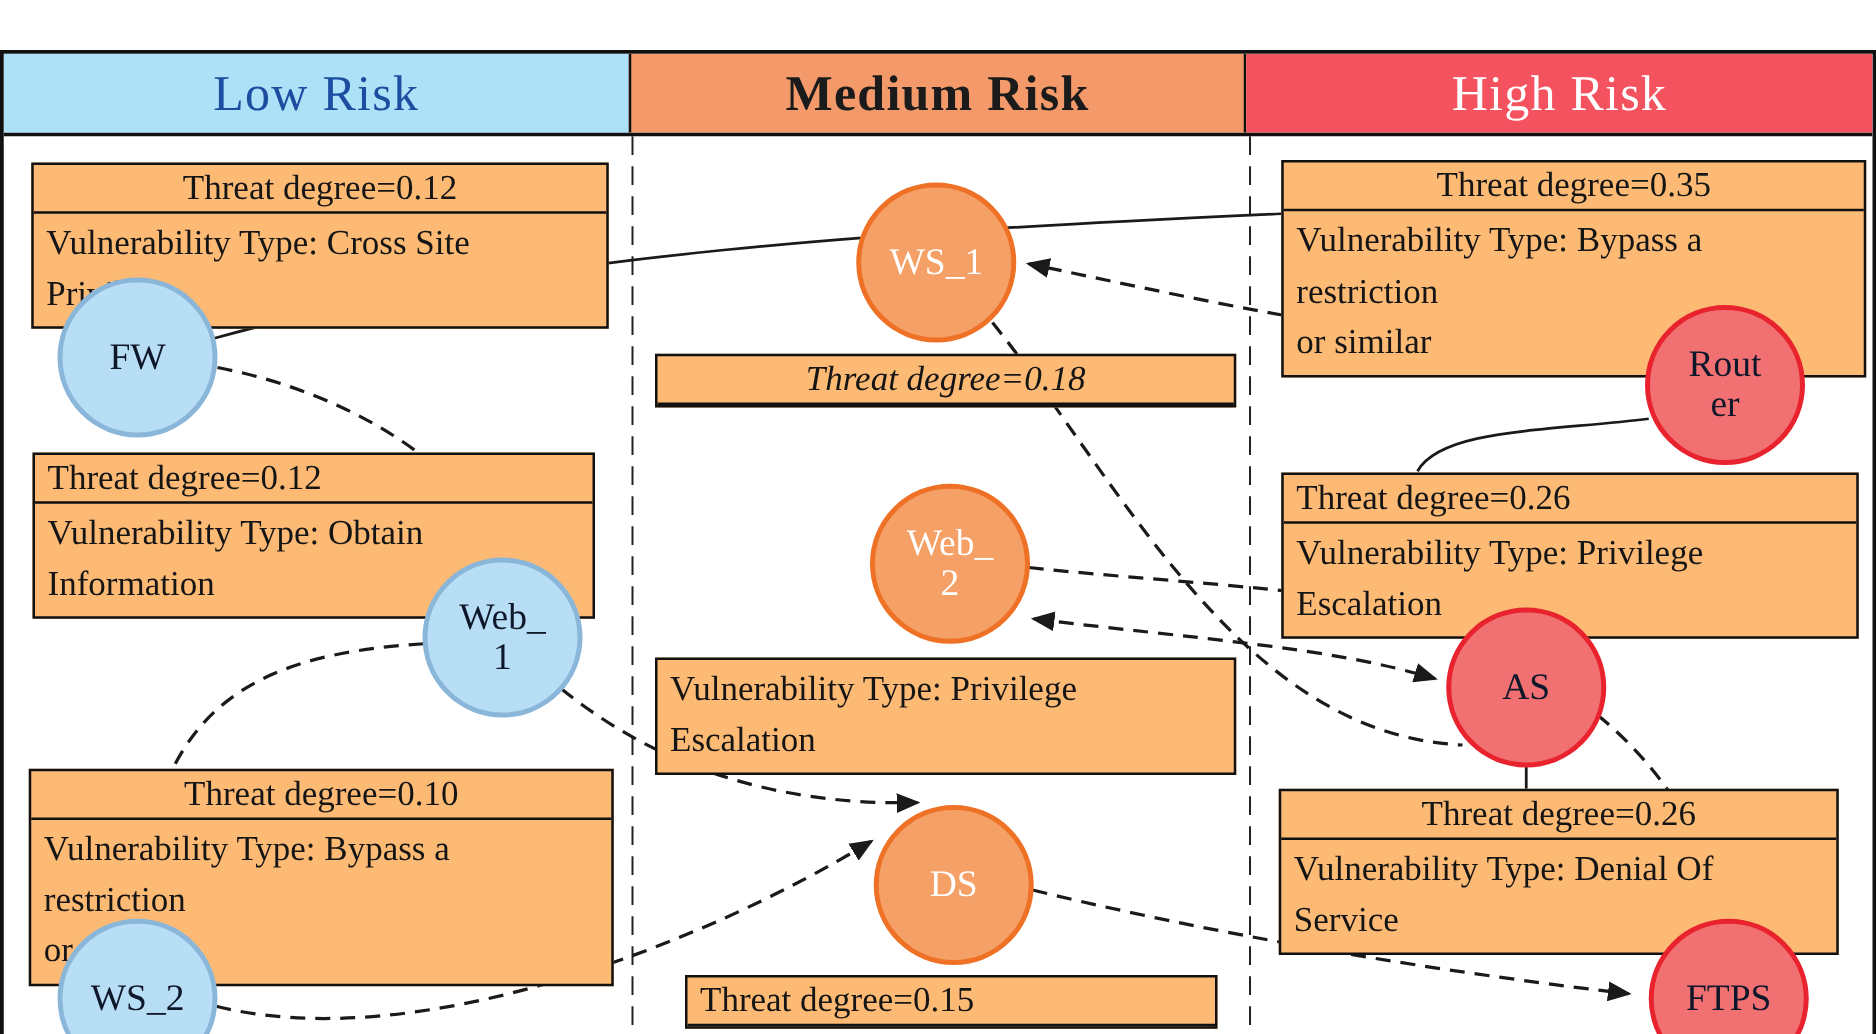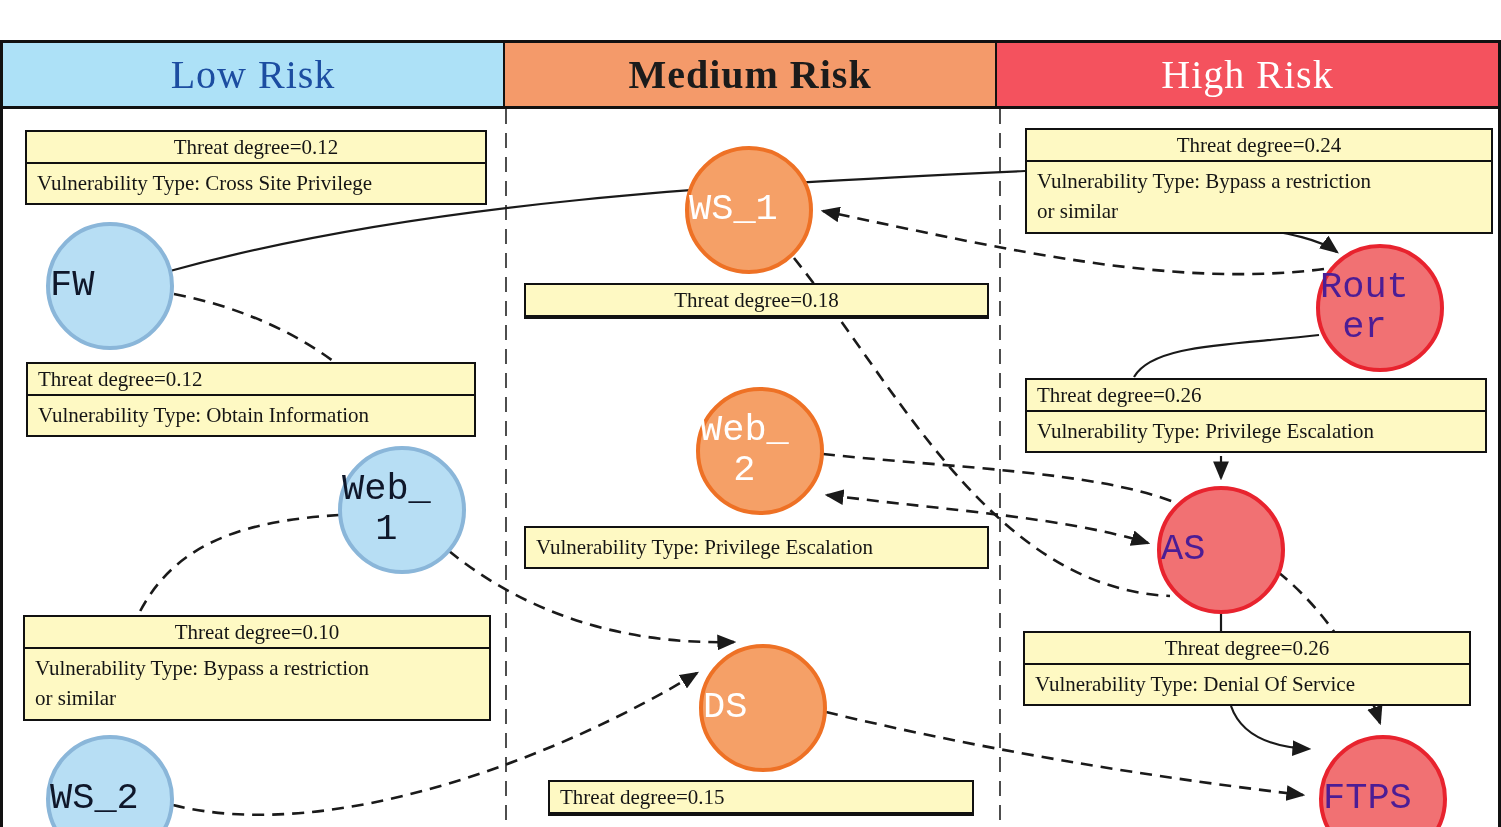--- a/index.html
+++ b/index.html
@@ -14,29 +14,29 @@
   .hdr.low{width:500px;background:#ade1f7;color:#1c4da1;}
   .hdr.med{width:494px;background:#f49a6a;color:#1b1b1b;border-left:2px solid #111;border-right:2px solid #111;font-weight:bold;}
   .hdr.high{flex:1;background:#f4525e;color:#ffffff;}
   
   svg.wires{position:absolute;left:0;top:0;}
   .solid{fill:none;stroke:#1a1a1a;stroke-width:2.2px;}
   .dashed{fill:none;stroke:#1a1a1a;stroke-width:2.6px;stroke-dasharray:12 8;}
   .divider{fill:none;stroke:#222;stroke-width:1.6px;stroke-dasharray:15 9;}
   
   .node{position:absolute;width:128px;height:128px;border-radius:50%;
-        box-sizing:border-box;display:flex;align-items:center;justify-content:flex-start;
-        text-align:center;font-family:Liberation Mono, monospace;font-size:37px;
+        box-sizing:border-box;display:flex;align-items:center;justify-content:center;
+        text-align:center;font-family:Liberation Serif, serif;font-size:30px;
         line-height:1.08;white-space:pre-line;}
   .node.low{background:#b7def4;border:4px solid #8ab6d9;color:#0f172a;}
   .node.med{background:#f5a067;border:4px solid #ee7125;color:#ffffff;}
-  .node.high{background:#f17173;border:4px solid #e8232e;color:#4c1d95;}
+  .node.high{background:#f17173;border:4px solid #e8232e;color:#0f172a;}
   
-  .abox{position:absolute;background:#fef9c3;border:2.5px solid #111;
-        font-size:21px;color:#151515;box-sizing:border-box;}
+  .abox{position:absolute;background:#fdba74;border:2.5px solid #111;
+        font-size:28px;color:#151515;box-sizing:border-box;}
   .abox .r1{border-bottom:2px solid #111;padding:3px 10px 2px 10px;}
   .abox .r1.c{text-align:center;}
   .abox .r2{padding:4px 10px 5px 10px;white-space:pre-line;line-height:1.45;}
 </style>
 </head>
 <body>
 
 <div class="frame">
 
   <svg class="wires" width="1501" height="827" viewBox="0 0 1501 827">
@@ -87,31 +87,31 @@
   </div>
   <div class="abox" style="left:23px;top:319px;width:450px;">
     <div class="r1">Threat degree=0.12</div>
     <div class="r2">Vulnerability Type: Obtain Information</div>
   </div>
   <div class="abox" style="left:20px;top:572px;width:468px;">
     <div class="r1 c">Threat degree=0.10</div>
     <div class="r2">Vulnerability Type: Bypass a restriction
 or similar</div>
   </div>
-  <div class="abox" style="left:521px;top:240px;width:465px;">
+  <div class="abox" style="left:521px;top:240px;width:465px;font-style:italic;">
     <div class="r1 c">Threat degree=0.18</div>
   </div>
   <div class="abox" style="left:521px;top:483px;width:465px;">
     <div class="r2">Vulnerability Type: Privilege Escalation</div>
   </div>
   <div class="abox" style="left:545px;top:737px;width:426px;">
     <div class="r1">Threat degree=0.15</div>
   </div>
   <div class="abox" style="left:1022px;top:85px;width:468px;">
-    <div class="r1 c">Threat degree=0.24</div>
+    <div class="r1 c">Threat degree=0.35</div>
     <div class="r2">Vulnerability Type: Bypass a restriction
 or similar</div>
   </div>
   <div class="abox" style="left:1022px;top:335px;width:462px;">
     <div class="r1">Threat degree=0.26</div>
     <div class="r2">Vulnerability Type: Privilege Escalation</div>
   </div>
   <div class="abox" style="left:1020px;top:588px;width:448px;">
     <div class="r1 c">Threat degree=0.26</div>
     <div class="r2">Vulnerability Type: Denial Of Service</div>

